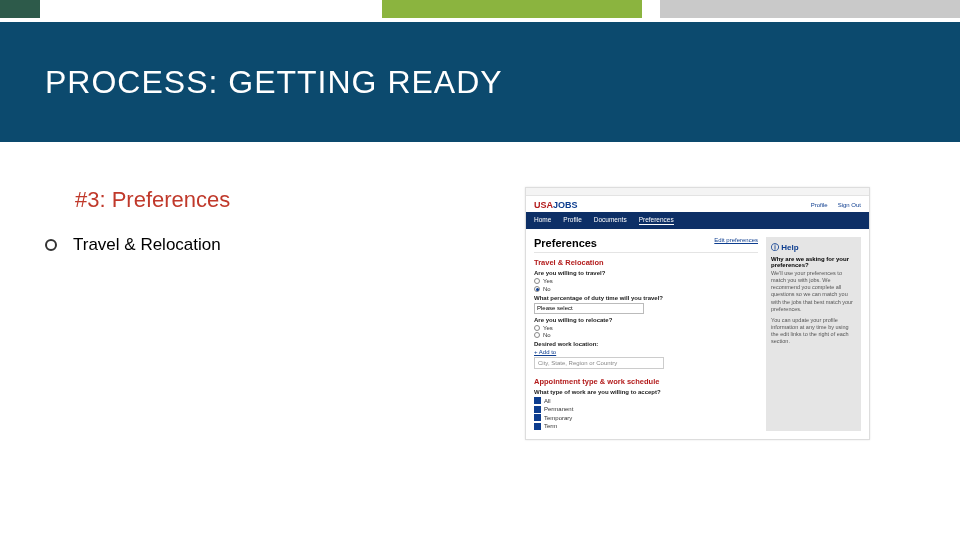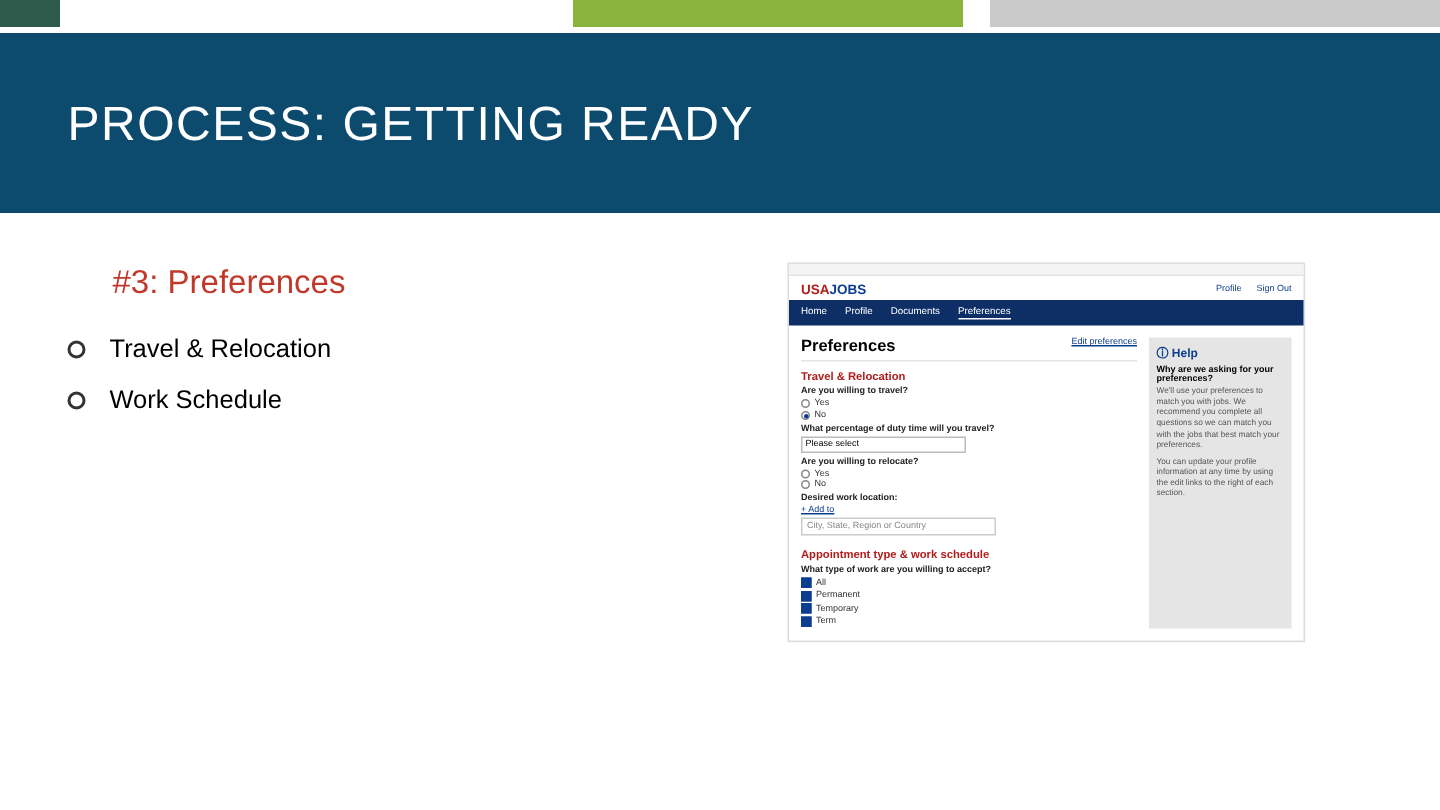--- a/index.html
+++ b/index.html
@@ -18,21 +18,21 @@
   
   .titleband {
     position: absolute; top: 22px; left: 0; width: 100%; height: 120px;
     background: #0c4a6e; display: flex; align-items: center; padding-left: 45px;
   }
   .titleband h1 {
     color: #fff; font-weight: 400; letter-spacing: 1px; font-size: 32px;
   }
 
   
-  .body { position: absolute; top: 155px; left: 0; width: 100%; padding: 20px 45px 0 75px; display: flex; }
+  .body { position: absolute; top: 167px; left: 0; width: 100%; padding: 20px 45px 0 75px; display: flex; }
   .leftcol { width: 430px; }
   .rightcol { flex: 1; padding-left: 20px; }
 
   .subheading {
     color: #c0392b; font-size: 22px; font-weight: 400; margin-bottom: 22px;
   }
 
   .bullets { list-style: none; margin-left: -30px; }
   .bullets li {
     display: flex; align-items: center; font-size: 17px; margin-bottom: 14px;
@@ -101,24 +101,20 @@
     <h1>PROCESS: GETTING READY</h1>
   </div>
 
   <div class="body">
     <div class="leftcol">
       <div class="subheading">#3: Preferences</div>
       <ul class="bullets">
         <li>
             <span class="ring"></span>
             <span>Travel &amp; Relocation</span>
-          </li>
-        <li>
-            <span class="ring"></span>
-            <span>Work Schedule</span>
           </li>
       </ul>
     </div>
 
     <div class="rightcol">
       <div class="mock">
         <div class="addr"></div>
         <div class="hdr">
           <div class="logo">
             <span>USA</span><span class="j">JOBS</span>

